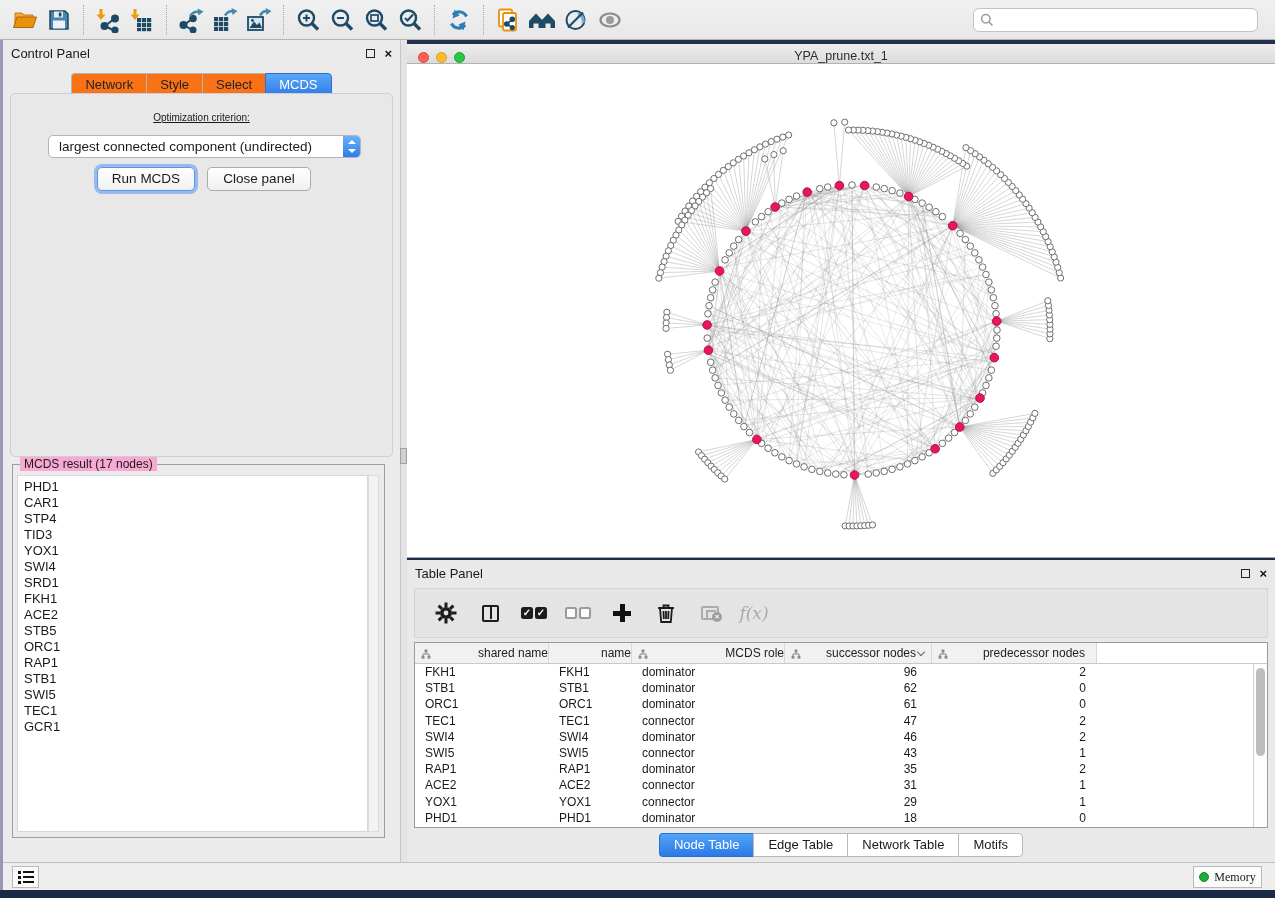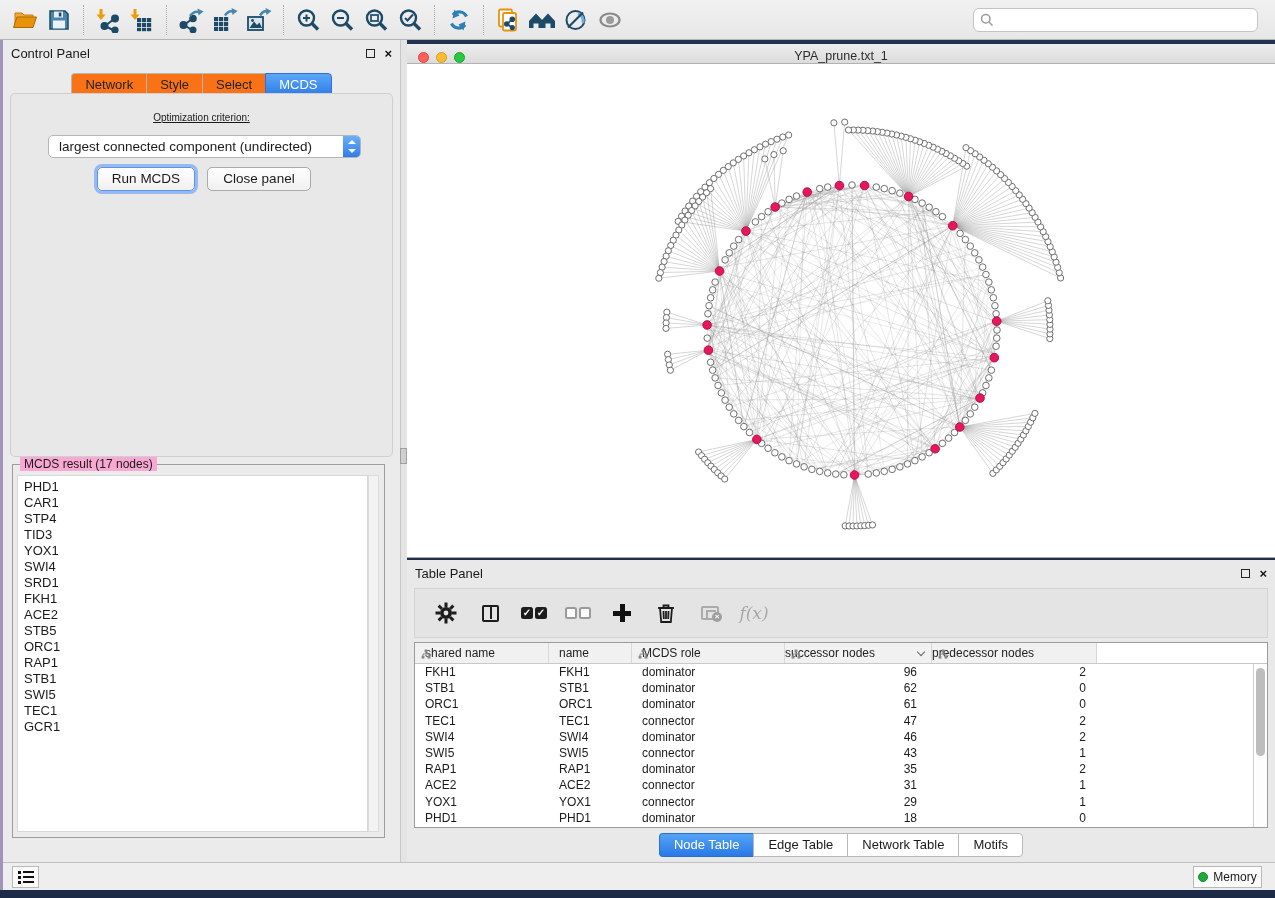--- a/index.html
+++ b/index.html
@@ -104,21 +104,21 @@
   .gridx { position:relative; width:18px; height:14px; border:2px solid #ababab; border-radius:2px; }
   .gridx::before { content:""; position:absolute; left:3px; top:2px; width:8px; height:7px;
     border-left:2px solid #ababab; border-top:2px solid #ababab; }
   .gridx .xdot { position:absolute; right:-5px; bottom:-4px; width:10px; height:10px; border-radius:50%;
     background:#9f9f9f; color:#fff; font-size:8px; line-height:10px; text-align:center; font-weight:bold; }
 
   #tp-table { position:absolute; left:7px; top:82px; width:854px; height:186px; background:#fff;
     border:1px solid #9b9b9b; }
   #tp-header { display:flex; height:21px; background:#f1f1f1; border-bottom:1px solid #c9c9c9;
     font-size:12px; color:#222; }
-  .hcell { position:relative; display:flex; align-items:center; justify-content:flex-start;
+  .hcell { position:relative; display:flex; align-items:center; justify-content:flex-end;
     border-right:1px solid #d8d8d8; height:100%; }
   .hcell .hic { position:absolute; left:6px; top:5px; }
   .hcell .sortch { position:absolute; right:7px; top:6px; width:6px; height:6px;
     border-right:1.5px solid #666; border-bottom:1.5px solid #666; transform:rotate(45deg); }
   #tp-rows { position:absolute; left:0; top:21px; right:14px; bottom:0; overflow:hidden; }
   .trow { display:flex; height:16.2px; font-size:12px; }
   .tcell { padding-top:1px; white-space:nowrap; }
   .c0 { width:134px; padding-left:10px; }
   .c1 { width:83px;  padding-left:10px; }
   .c2 { width:153px; padding-left:10px; }
@@ -131,21 +131,21 @@
   #tp-tabbar { position:absolute; left:0; top:268px; width:868px; height:34px;
     display:flex; align-items:center; justify-content:center; }
   .tp-tab { font-size:13px; padding:3px 14px 4px; background:#fff; border:1px solid #b9b9b9;
     border-right:none; }
   .tp-tab:first-child { border-radius:4px 0 0 4px; }
   .tp-tab:last-child { border-right:1px solid #b9b9b9; border-radius:0 4px 4px 0; }
   .tp-tab.active { background:linear-gradient(#54a4f6,#2a79e7); color:#fff; border-color:#2a6fd4; }
 
   
   #status-bar { left:3px; top:862px; width:1272px; height:28px; background:#eeeeee;
-    border-top:1px solid #c0c0c0; }
+    border-top:1px solid #c0c0c0;font-family:Liberation Serif, serif; }
   #list-btn { position:absolute; left:9px; top:3px; width:27px; height:22px; background:#fafafa;
     border:1px solid #b9b9b9; display:flex; flex-direction:column; justify-content:center;
     gap:2px; padding-left:5px; }
   #list-btn .lrow { display:flex; align-items:center; gap:2px; }
   #list-btn .ld { width:3px; height:3px; background:#111; }
   #list-btn .lb { width:11px; height:2.5px; background:#111; }
   #memory-btn { position:absolute; right:13px; top:3px; width:69px; height:22px; background:#fbfbfb;
     border:1px solid #b9b9b9; display:flex; align-items:center; justify-content:center; gap:5px;
     font-size:12px; }
   #memory-dot { width:10px; height:10px; border-radius:50%; background:#1faa3c; border:1px solid #158a2d; }

